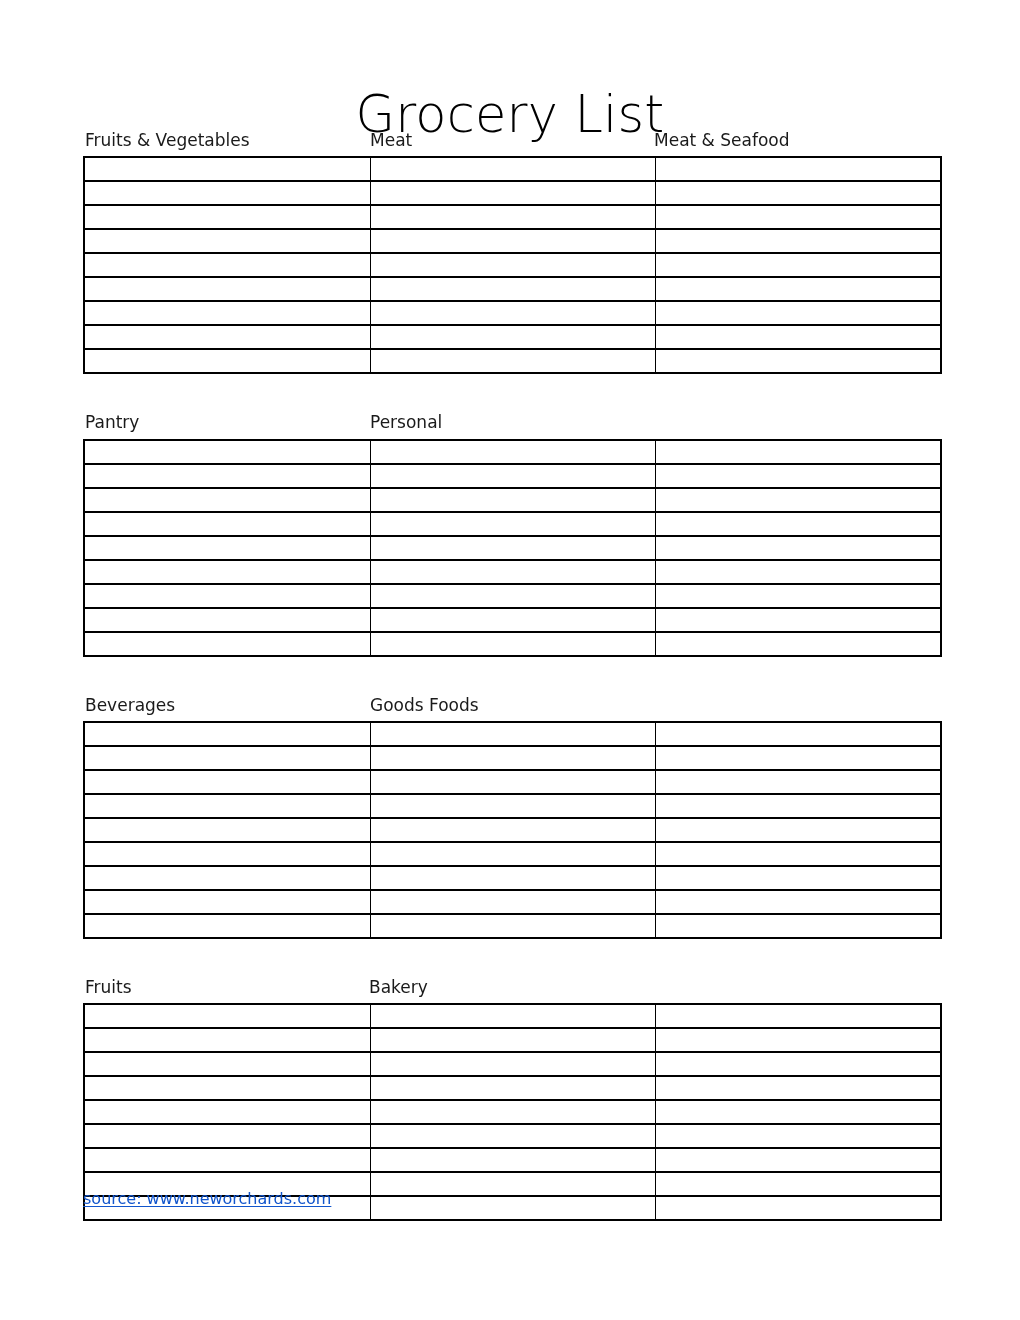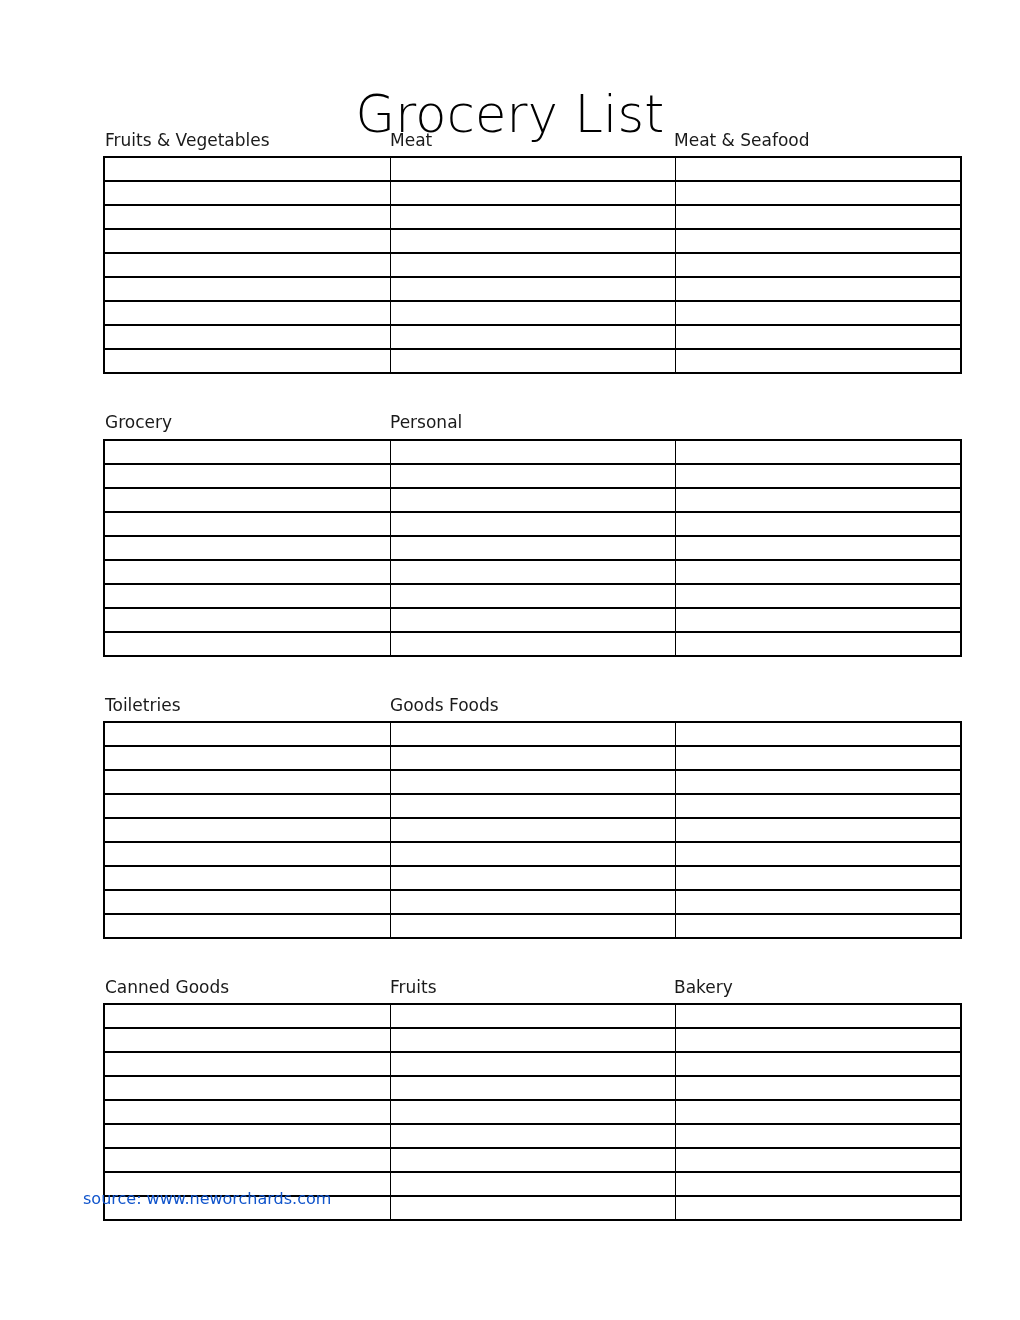--- a/index.html
+++ b/index.html
@@ -42,21 +42,20 @@
   .content {
     position: absolute;
     left: 83px;
     top: 130px;
     width: 853px;
   }
 
   
   .section {
     margin-bottom: 38px;
-    margin-left: 20px;
   }
   .section:last-of-type {
     margin-bottom: 0;
   }
 
   .section-headers {
     display: flex;
     width: 853px;
     padding-bottom: 5px;
   }
@@ -107,20 +106,21 @@
     position: absolute;
     left: 83px;
     top: 1189px;
     width: 853px;
   }
 
   .source-link {
     font-size: 16px;
     font-weight: 400;
     color: #1155cc;
+    text-decoration: underline;
     text-underline-offset: 2px;
     white-space: nowrap;
     cursor: pointer;
     display: inline-block;
   }
 </style>
 </head>
 <body>
 
 <div class="page">
@@ -181,21 +181,21 @@
             <td class="c1"></td>
             <td class="c2"></td>
             <td class="c3"></td>
           </tr>
         </tbody>
       </table>
     </div>
 
     <div class="section">
       <div class="section-headers">
-        <div class="section-header col-1">Grocery</div>
+        <div class="section-header col-1">Pantry</div>
         <div class="section-header col-2">Personal</div>
       </div>
       <table class="grid">
         <tbody>
           <tr>
             <td class="c1"></td>
             <td class="c2"></td>
             <td class="c3"></td>
           </tr>
           <tr>
@@ -237,21 +237,21 @@
             <td class="c1"></td>
             <td class="c2"></td>
             <td class="c3"></td>
           </tr>
         </tbody>
       </table>
     </div>
 
     <div class="section">
       <div class="section-headers">
-        <div class="section-header col-1">Toiletries</div>
+        <div class="section-header col-1">Beverages</div>
         <div class="section-header col-2">Goods Foods</div>
       </div>
       <table class="grid">
         <tbody>
           <tr>
             <td class="c1"></td>
             <td class="c2"></td>
             <td class="c3"></td>
           </tr>
           <tr>
@@ -293,21 +293,20 @@
             <td class="c1"></td>
             <td class="c2"></td>
             <td class="c3"></td>
           </tr>
         </tbody>
       </table>
     </div>
 
     <div class="section">
       <div class="section-headers">
-        <div class="section-header col-1">Canned Goods</div>
         <div class="section-header col-2">Fruits</div>
         <div class="section-header col-3">Bakery</div>
       </div>
       <table class="grid">
         <tbody>
           <tr>
             <td class="c1"></td>
             <td class="c2"></td>
             <td class="c3"></td>
           </tr>

